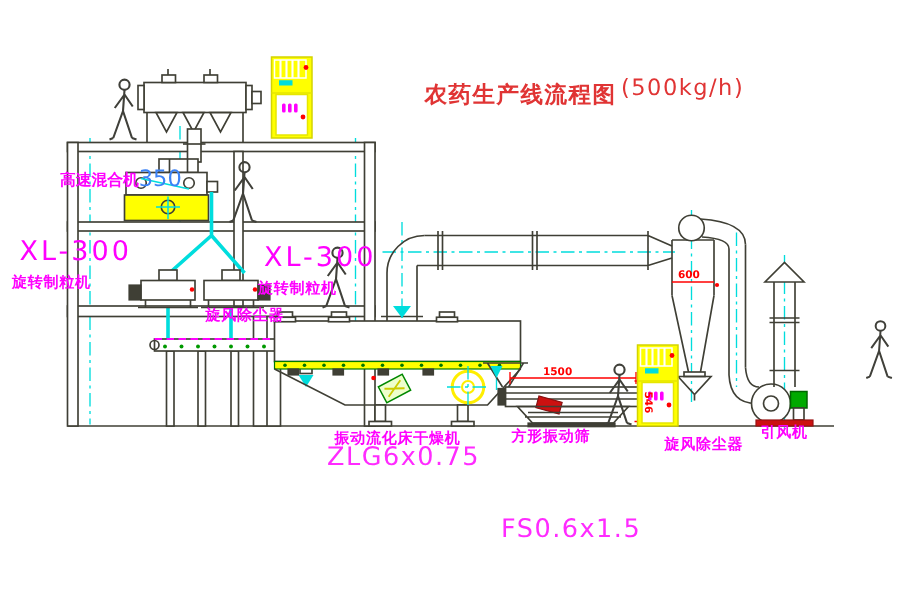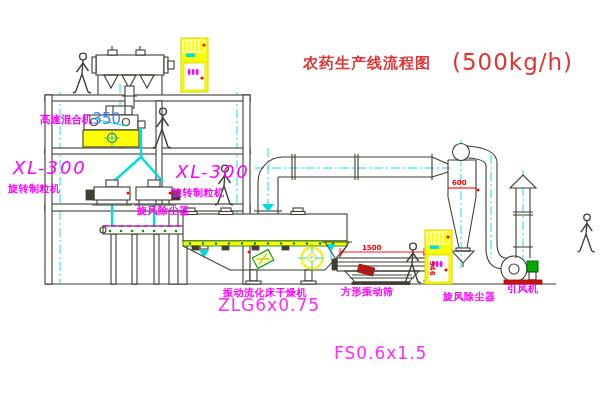--- a/index.html
+++ b/index.html
@@ -2,24 +2,24 @@
 <html><head>
 <meta charset="utf-8">
 <style>
   html,body{margin:0;padding:0;background:#fff;}
   #stage{position:relative;width:600px;height:403px;background:#fff;overflow:hidden;
          font-family:"DejaVu Sans",sans-serif;}
   #stage svg{position:absolute;left:0;top:0;}
   .lbl{position:absolute;white-space:nowrap;color:#ff00ff;font-weight:700;line-height:1;}
   .sm{font-size:10px;letter-spacing:.5px;}
   .big{font-size:17px;font-weight:400;color:#ff2bff;letter-spacing:1px;}
-  .xl{font-size:18px;font-weight:400;letter-spacing:2px;color:#ff00ff;font-style:italic;}
-  .title-row{position:absolute;left:283px;top:49px;display:flex;align-items:flex-start;gap:21px;color:#e03434;margin-left:20px;}
+  .xl{font-size:18px;font-weight:400;letter-spacing:2px;color:#ff00ff;}
+  .title-row{position:absolute;left:283px;top:49px;display:flex;align-items:flex-start;gap:3px;color:#e03434;}
   .title-zh{font-size:15px;font-weight:700;letter-spacing:1px;margin-top:5px;}
-  .title-cap{font-size:23px;font-weight:400;letter-spacing:1px;}
+  .title-cap{font-size:15px;font-weight:400;letter-spacing:1px;}
   .mix-row{position:absolute;display:flex;align-items:flex-start;color:#ff00ff;font-weight:700;}
   .mix-row .n{font-size:9.5px;margin-top:3px;}
   .mix-row .v{font-size:14px;font-weight:400;}
   .mix-row .u{font-size:9.5px;margin-top:3px;margin-left:2px;}
   
   .k{stroke:#3f3f35;fill:none;stroke-width:1.1;}
   .kf{stroke:#3f3f35;fill:#ffffff;stroke-width:1.1;}
   .kd{stroke:#3f3f35;fill:#3f3f35;stroke-width:.8;}
   .cl{stroke:#00dddd;stroke-width:.9;fill:none;stroke-dasharray:9 3 2 3;}
   .cy{stroke:#00dddd;fill:none;stroke-width:2.4;}

